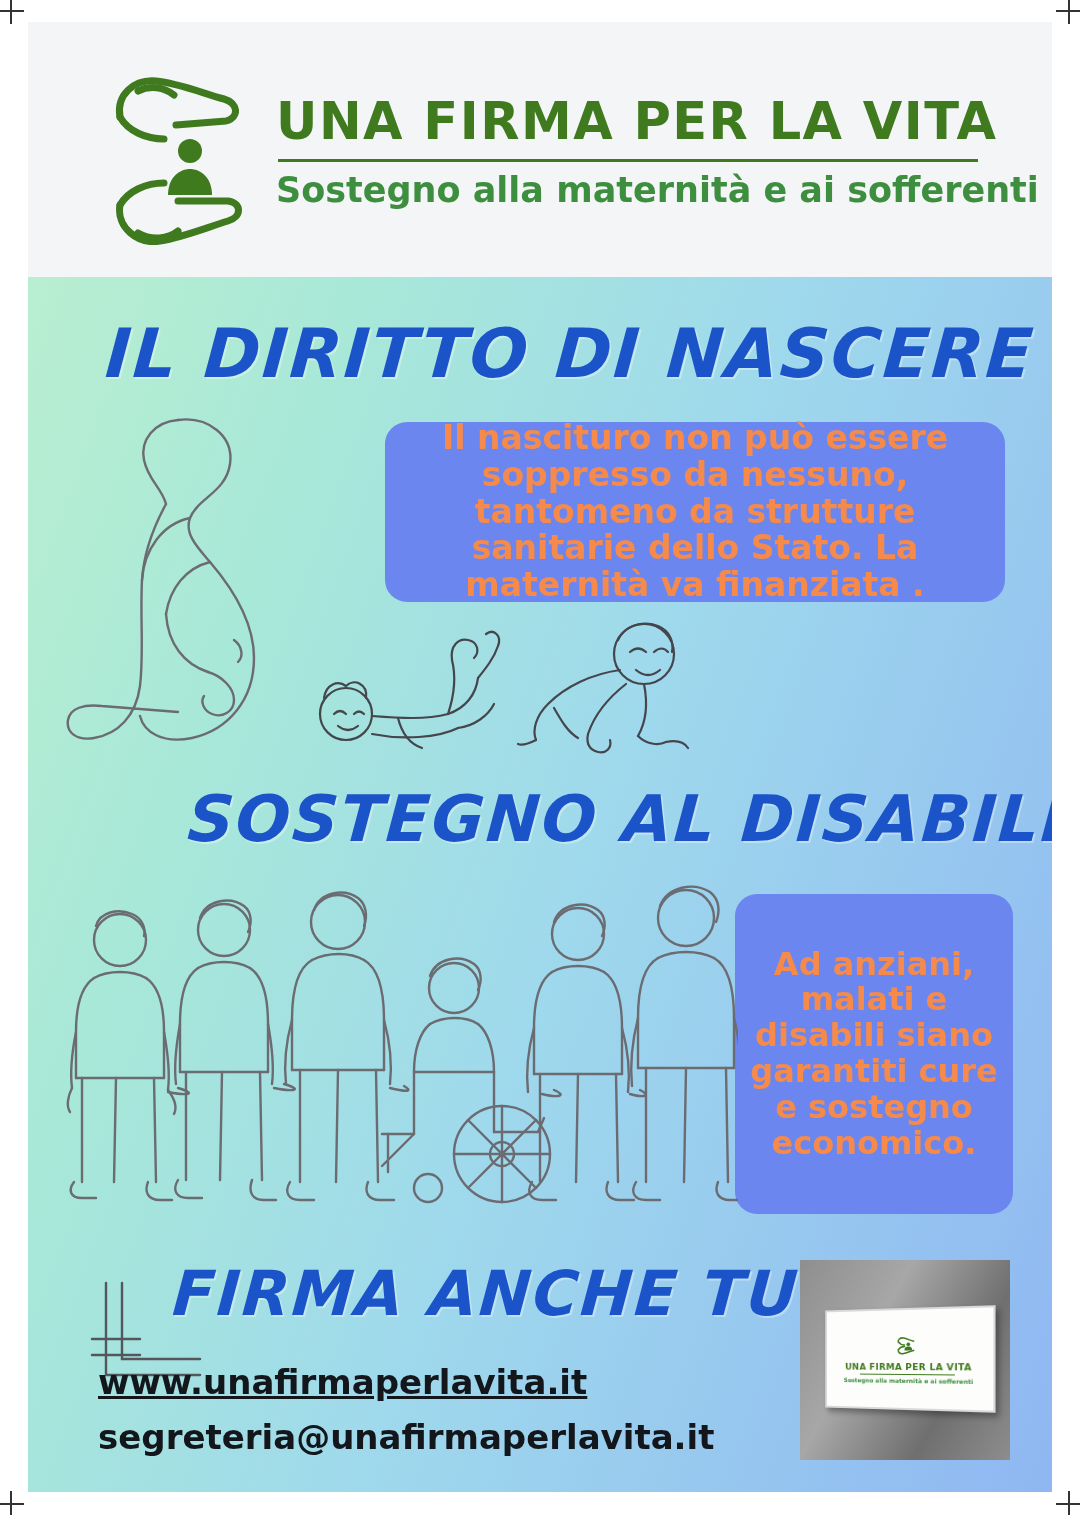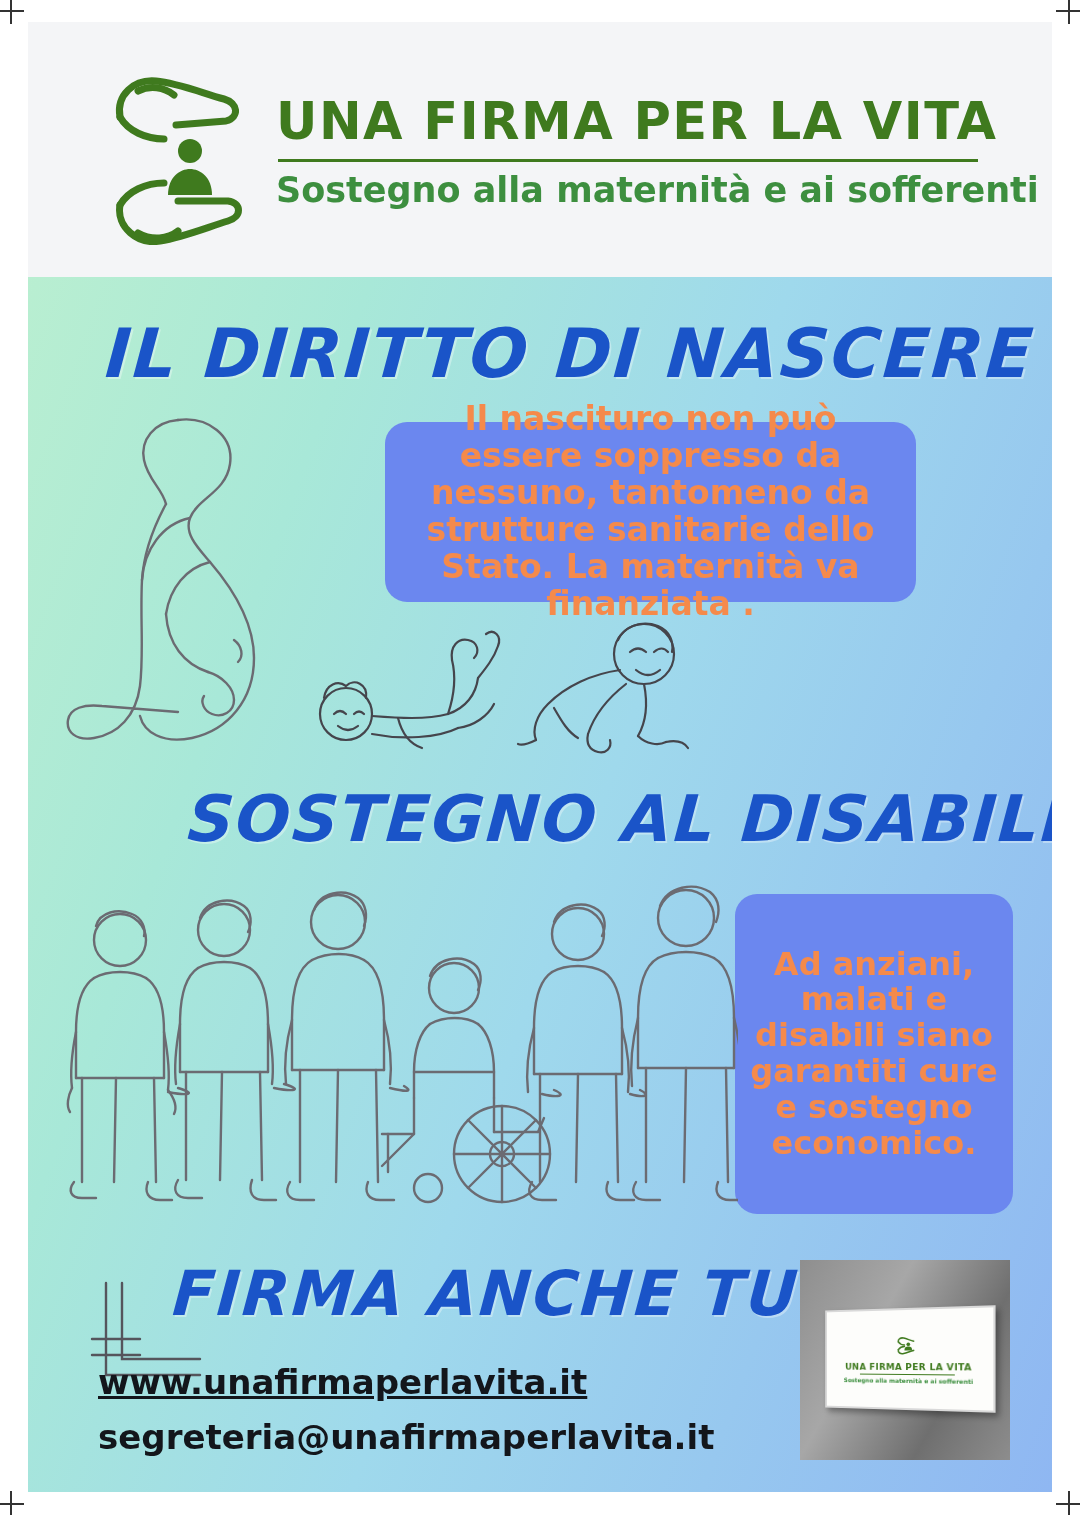--- a/index.html
+++ b/index.html
@@ -117,21 +117,21 @@
     text-align: center;
     display: flex;
     align-items: center;
     justify-content: center;
     box-sizing: border-box;
     line-height: 1.12;
   }
   #callout-nascituro {
     left: 357px;
     top: 400px;
-    width: 531px;
+    width: 620px;
     height: 180px;
     font-size: 33px;
     padding: 8px 16px;
   }
   #callout-disabili {
     left: 707px;
     top: 872px;
     width: 278px;
     height: 320px;
     font-size: 32px;

